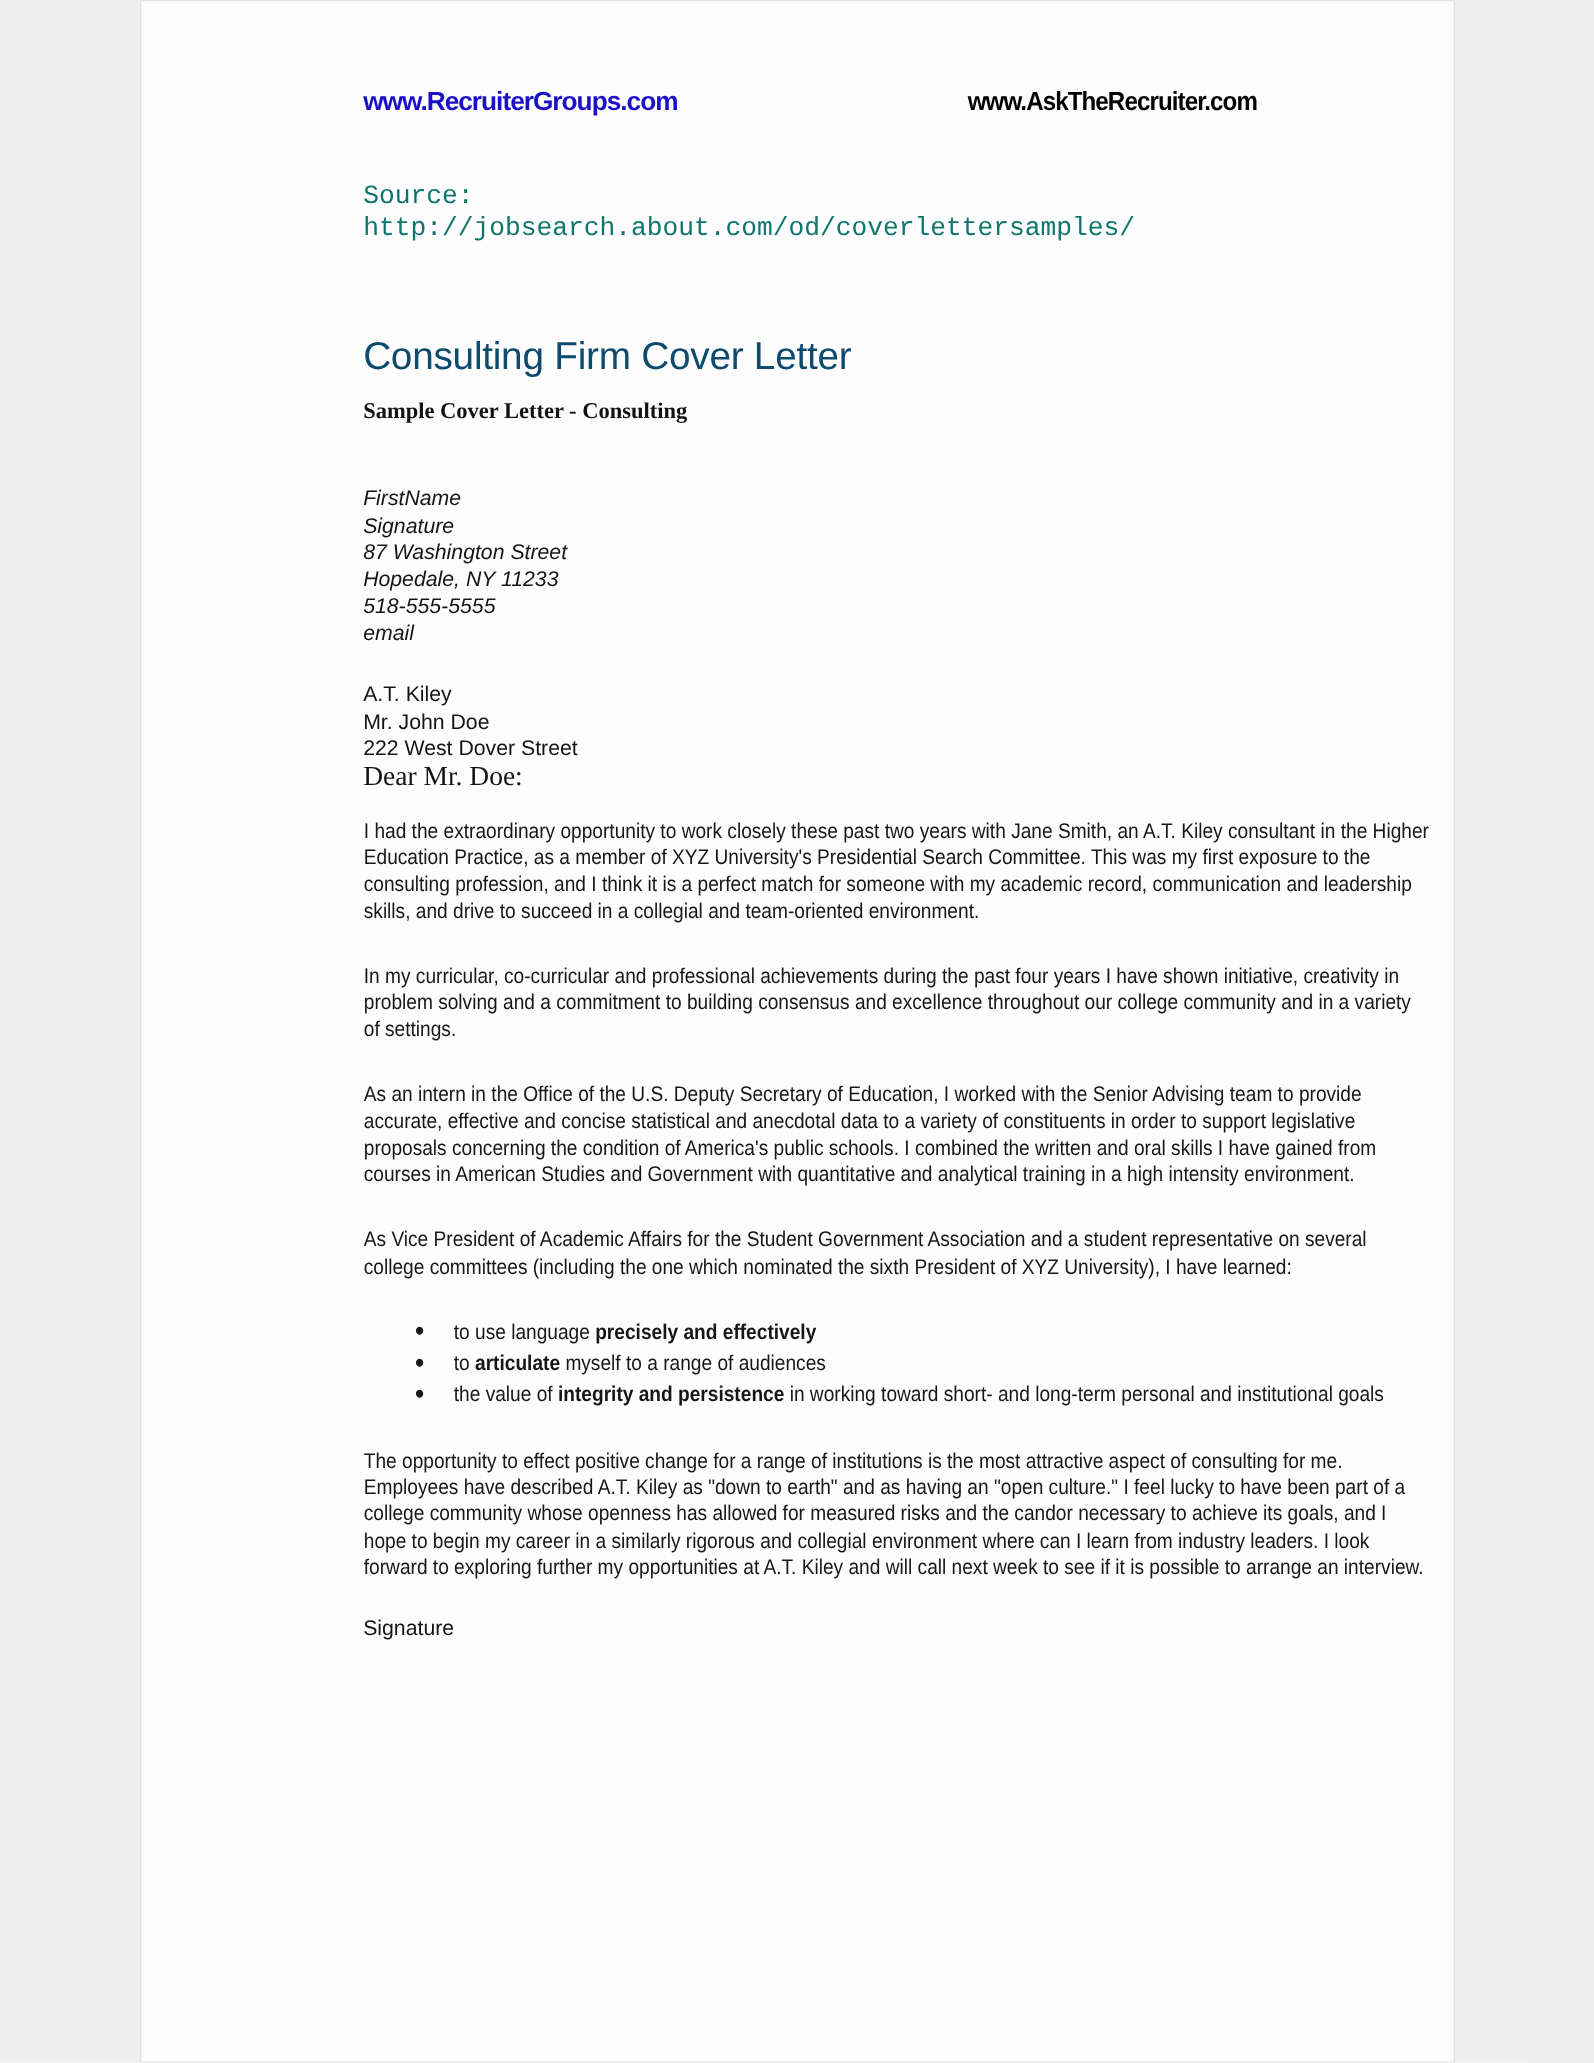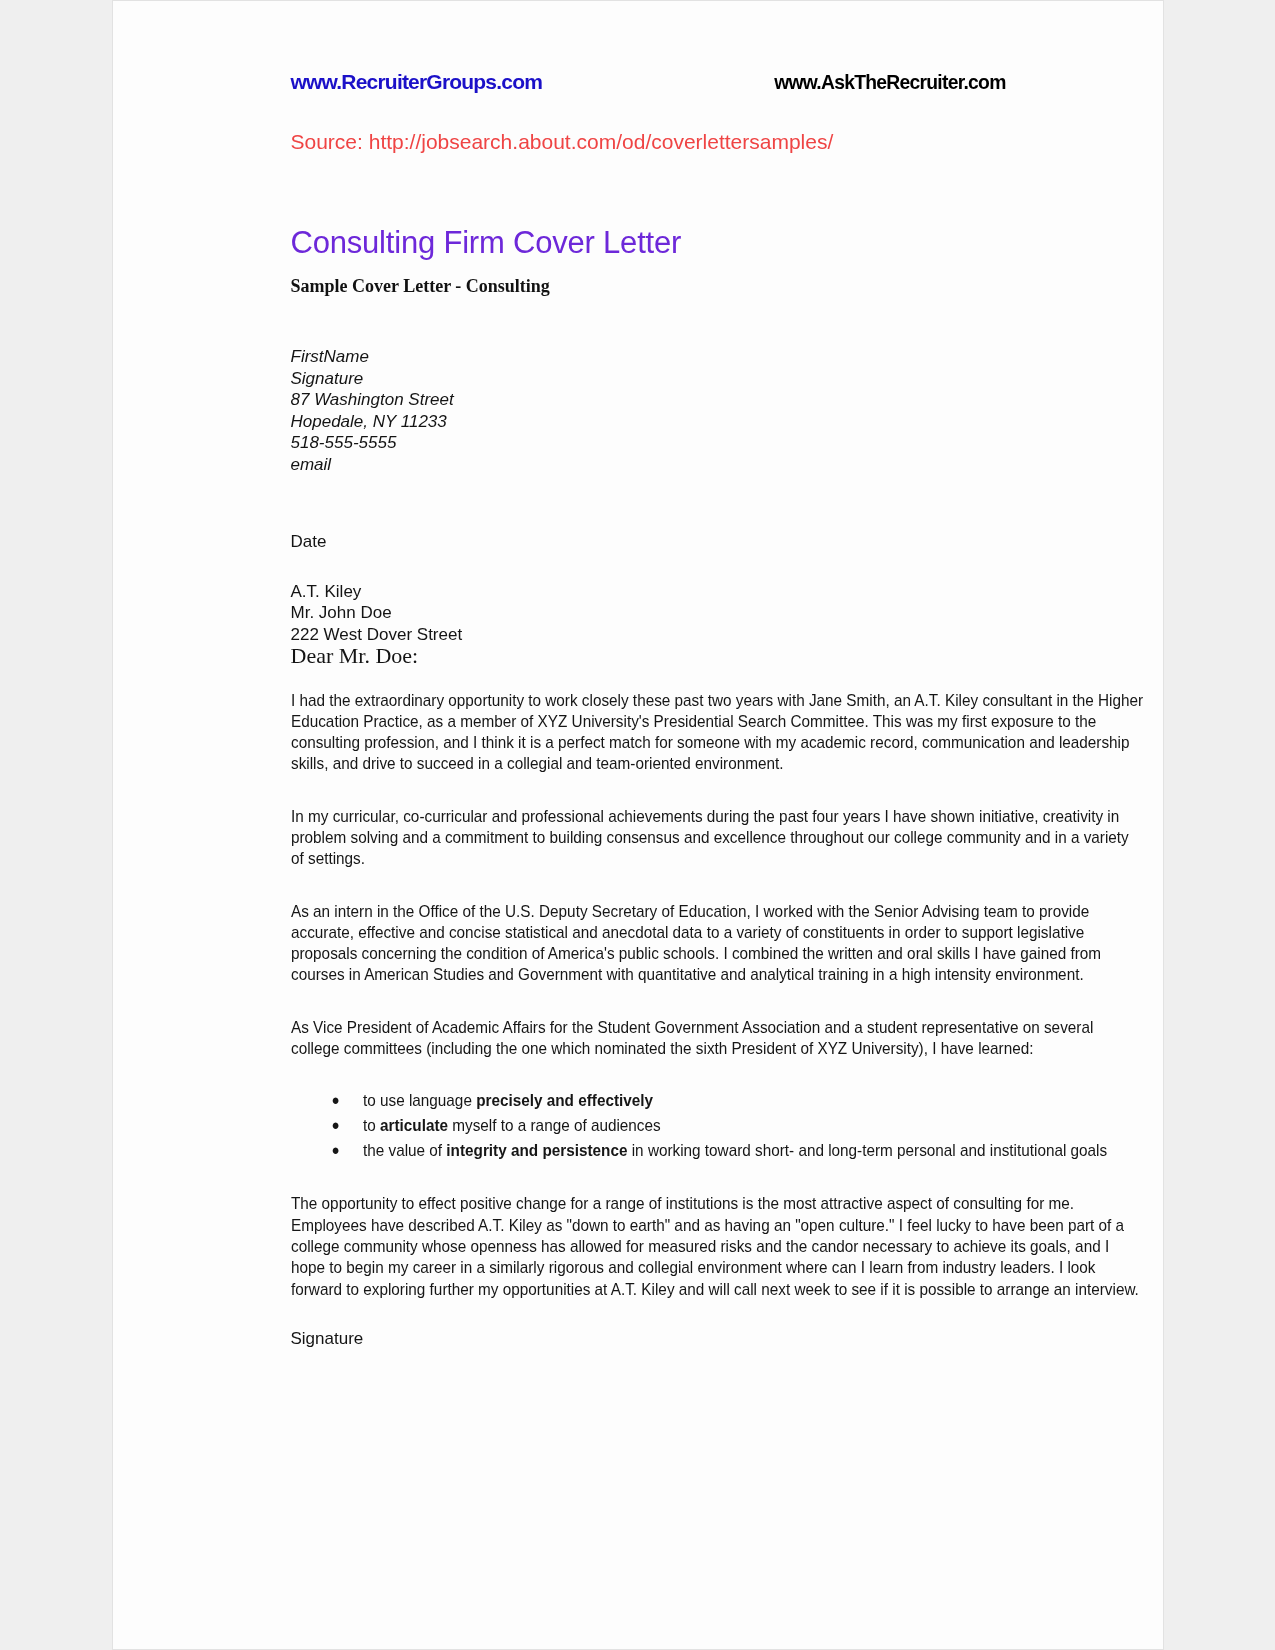--- a/index.html
+++ b/index.html
@@ -23,27 +23,27 @@
     display:flex;justify-content:space-between;align-items:flex-start;
     line-height:26px;
   }
   .site-link{
     font-weight:700;font-size:21px;letter-spacing:-0.8px;
     text-decoration:none;
   }
   .site-link.left{color:var(--link-blue);}
   .site-link.right{color:#000;transform:scaleX(0.92);transform-origin:100% 0;}
   .source-line{
-    margin-top:34px;
-    font-family:Liberation Sans, sans-serif;
-    font-size:21px;line-height:26px;color:#ef4444;
+    margin-top:50px;
+    font-family:Liberation Mono, monospace;
+    font-size:21px;line-height:26px;color:#0f766e;
   }
   .doc-title{
     margin:70px 0 0;
-    font-size:31px;font-weight:400;letter-spacing:-0.2px;line-height:36px;color:#6d28d9;
+    font-size:31px;font-weight:400;letter-spacing:-0.2px;line-height:36px;color:#0c4a6e;
   }
   .doc-subtitle{
     margin:14px 0 0;
     font-size:18px;font-weight:700;line-height:22px;color:#121212;font-family:Liberation Serif, serif;
   }
   .block{font-size:17px;line-height:21.5px;}
   .block span{display:block;}
   .sender-block{margin-top:49px;font-style:italic;}
   .date-line{margin-top:56px;font-size:17px;line-height:21.5px;}
   .recipient-block{margin-top:28px;}
@@ -87,21 +87,20 @@
 
   <div class="block sender-block">
     <span>FirstName</span>
     <span>Signature</span>
     <span>87 Washington Street</span>
     <span>Hopedale, NY 11233</span>
     <span>518-555-5555</span>
     <span>email</span>
   </div>
 
-  <div class="date-line">Date</div>
 
   <div class="block recipient-block">
     <span>A.T. Kiley</span>
     <span>Mr. John Doe</span>
     <span>222 West Dover Street</span>
   </div>
 
   <div class="salutation">Dear Mr. Doe:</div>
 
   <div class="body-wrap">

